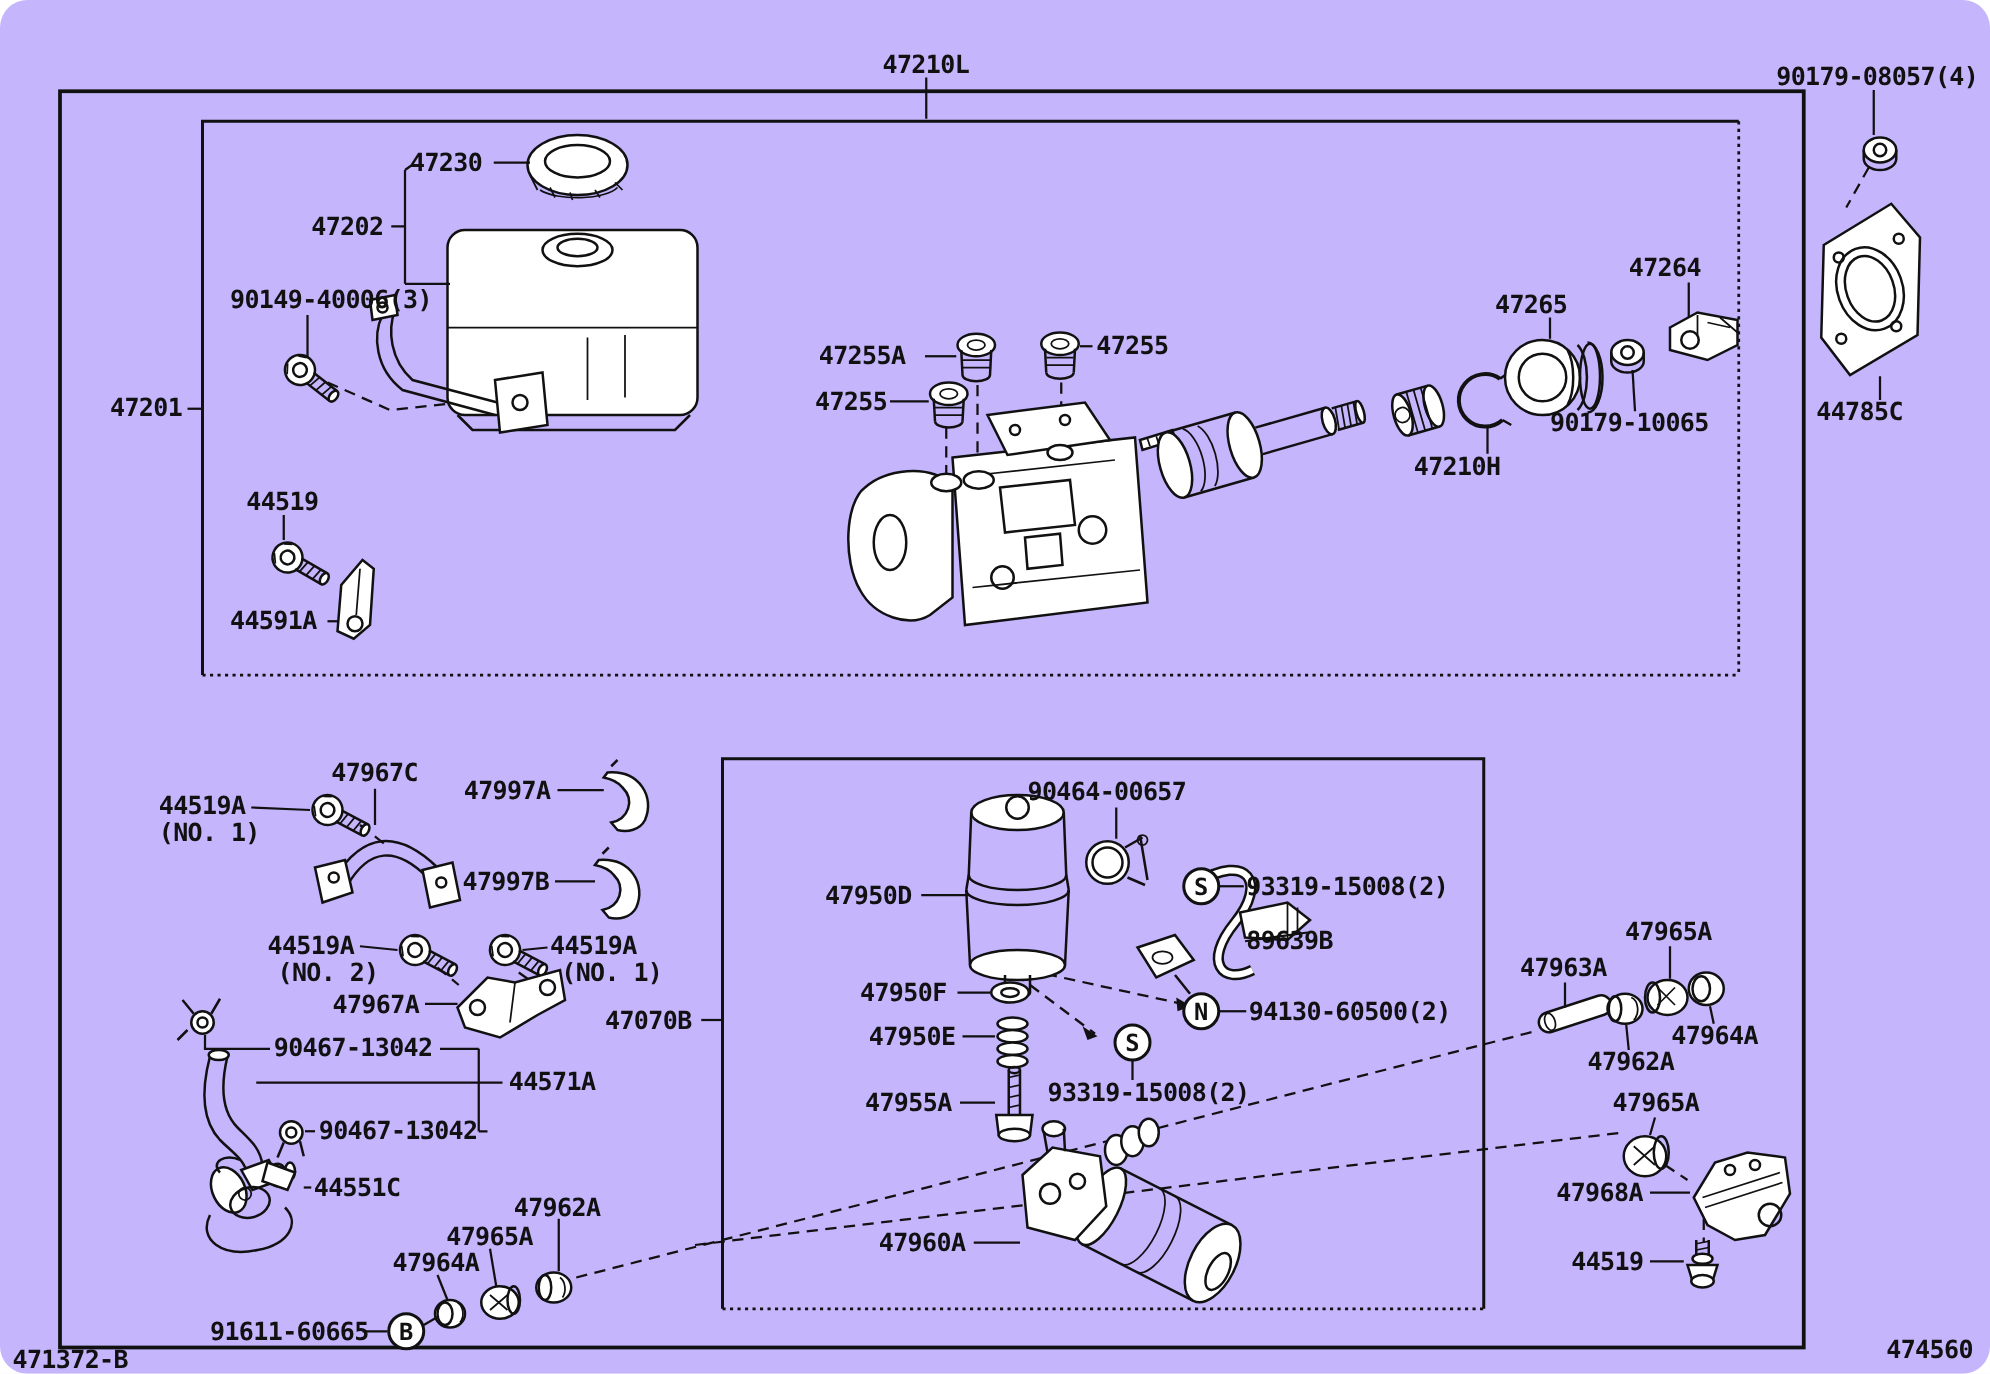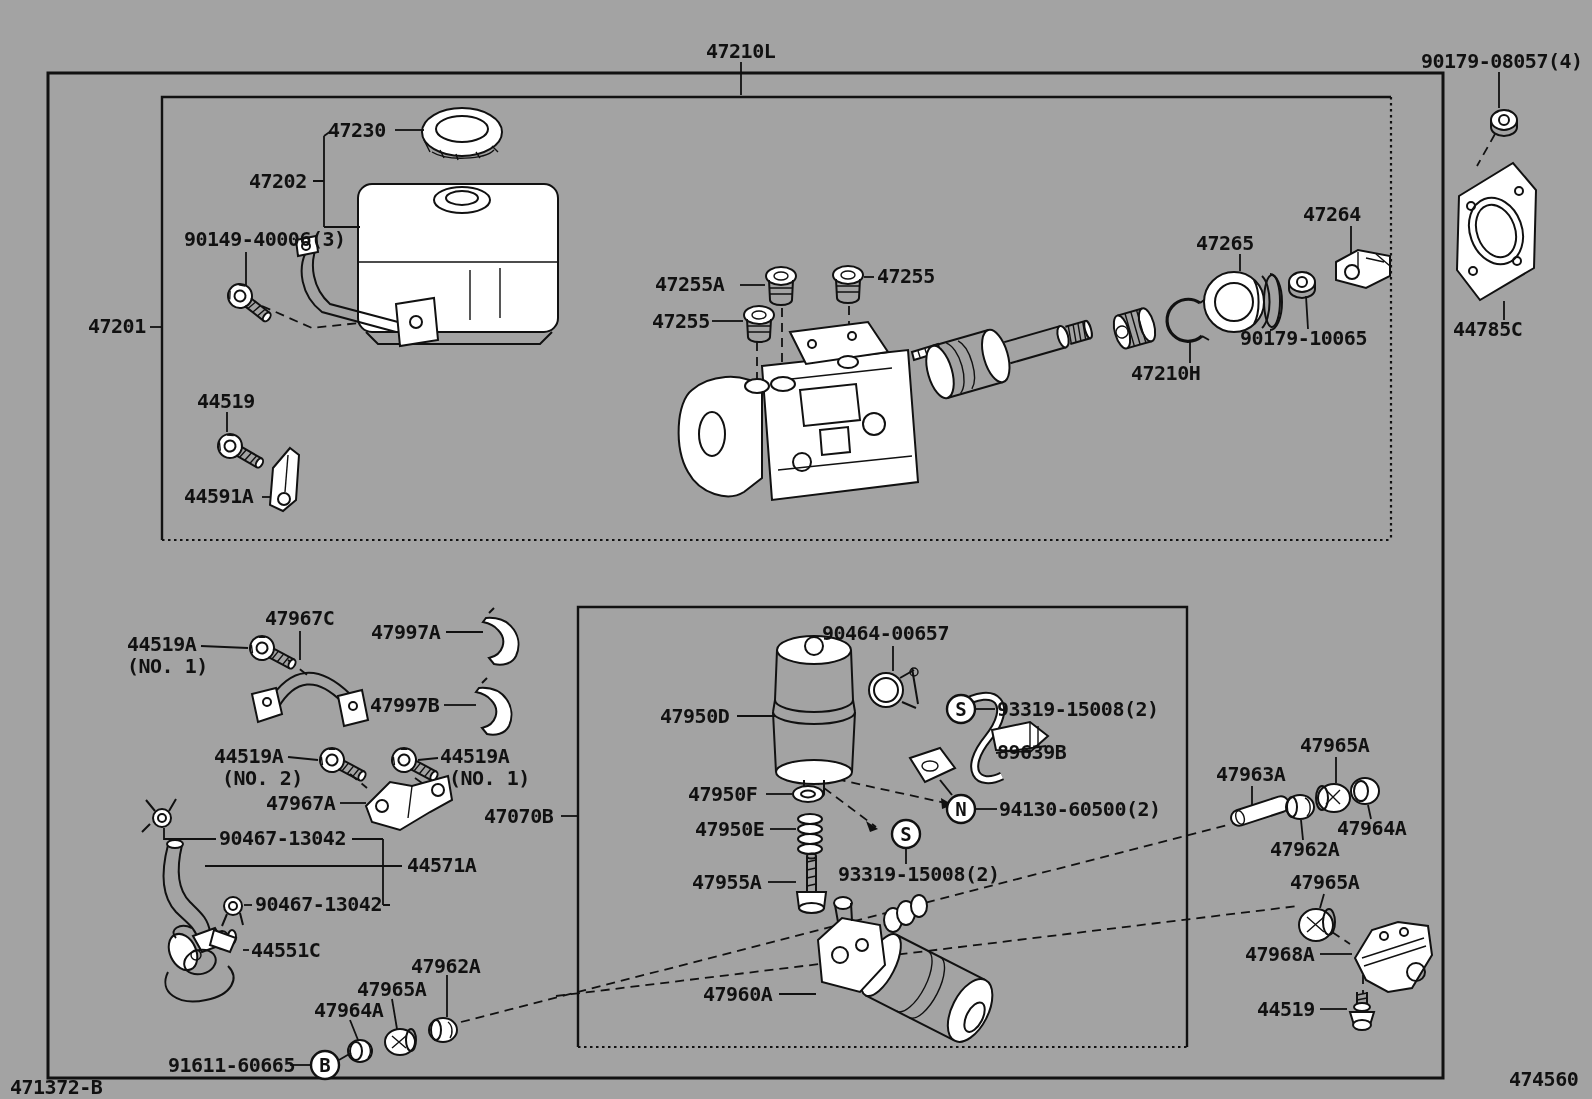--- a/index.html
+++ b/index.html
@@ -1,16 +1,16 @@
 <!DOCTYPE html>
 <html><head>
 <meta charset="utf-8">
 <style>
   html,body{margin:0;padding:0;background:#fff;}
-  .stage{position:relative;width:1592px;height:1099px;background:#a3a3a3;overflow:hidden;}
+  .stage{position:relative;width:1592px;height:1099px;background:#c4b5fd;overflow:hidden;border-radius:22px;}
   svg{display:block;}
   .bx{stroke:#111;stroke-width:3;fill:none;}
   .bx2{stroke:#111;stroke-width:2.4;fill:none;}
   .fdsh{stroke:#111;stroke-width:2.2;stroke-dasharray:2.5 3.5;fill:none;}
   .ln{stroke:#111;stroke-width:1.8;fill:none;}
   .dsh{stroke:#111;stroke-width:1.8;fill:none;stroke-dasharray:9 6;}
   .pt{stroke:#111;stroke-width:2;fill:#fff;}
   .ptn{stroke:#111;stroke-width:2;fill:none;}
   .ptt{stroke:#111;stroke-width:1.4;fill:none;}
   .thick{stroke:#111;stroke-width:3.2;fill:none;}

